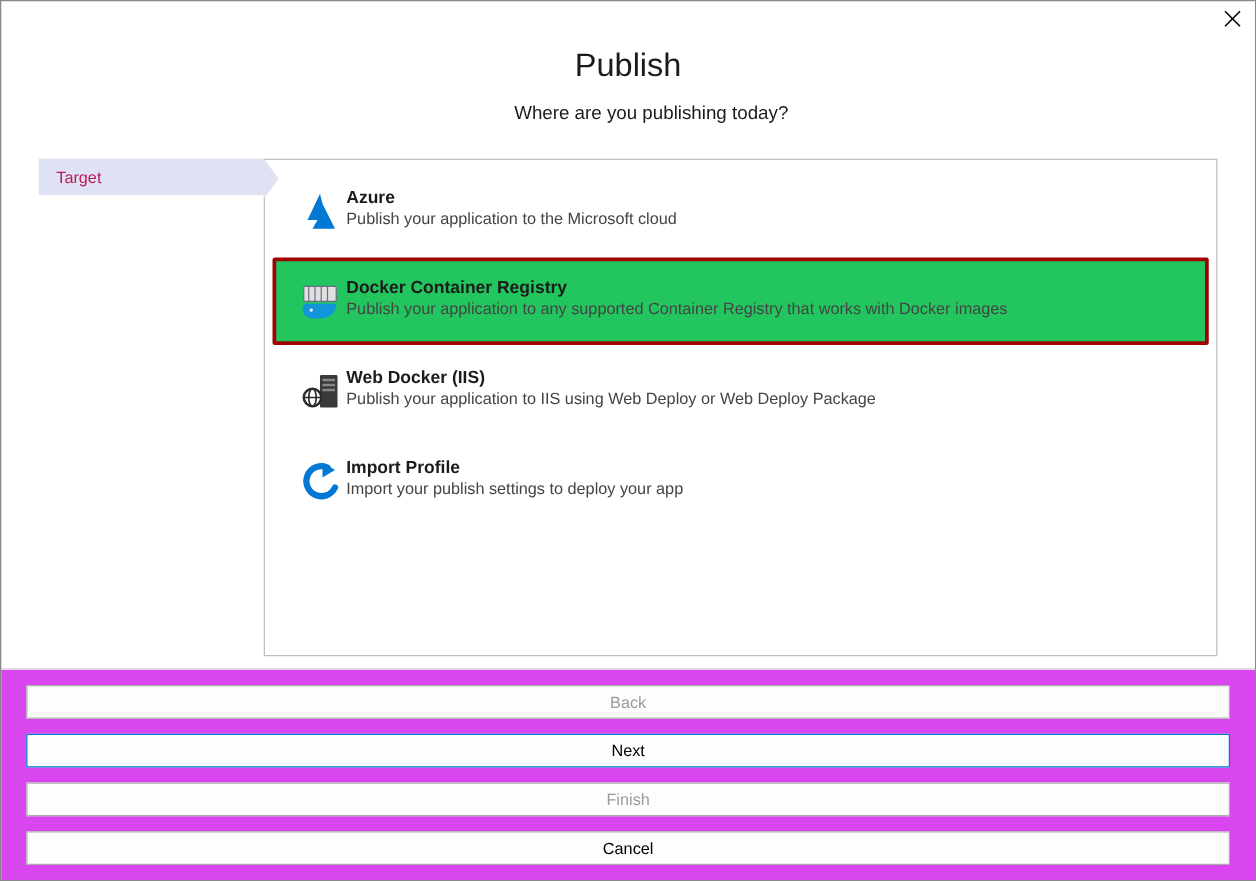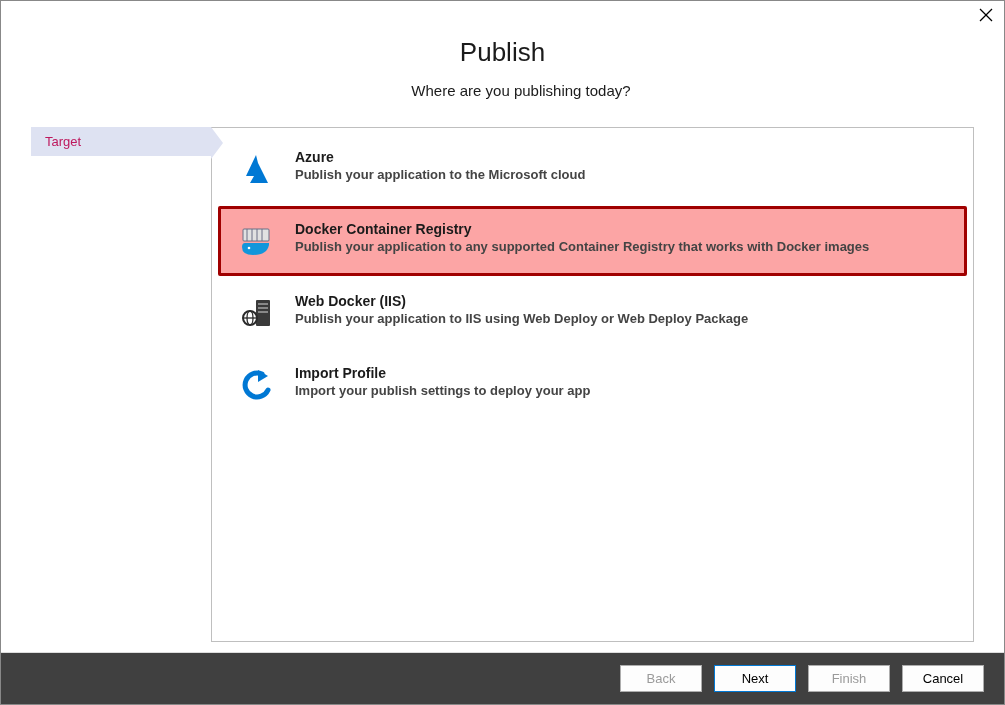--- a/index.html
+++ b/index.html
@@ -16,27 +16,27 @@
     .step-item.active {
       background:#dee2f2;
     }
     .step-item.active::after {
       content:""; position:absolute; right:-12px; top:0; width:0; height:0;
       border-top:16px solid transparent;
       border-bottom:16px solid transparent;
       border-left:12px solid #dee2f2;
     }
     .main { flex:1; border:1px solid #bfbfbf; margin-top:10px; margin-bottom:10px; padding:6px 6px; }
-    .option { display:flex; align-items:flex-start; gap:18px; padding:12px 16px; cursor:pointer; border:3px solid transparent; border-radius:2px; }
+    .option { display:flex; align-items:flex-start; padding:12px 16px; cursor:pointer; border:3px solid transparent; border-radius:2px; }
     .option + .option { margin-top:2px; }
     .option .icon-wrap { width:40px; height:40px; flex:0 0 40px; display:flex; align-items:center; justify-content:center; }
     .option .texts .title { font-size:14px; font-weight:700; color:#1b1b1b; }
-    .option .texts .desc { font-size:13px; color:#444; margin-top:2px;font-weight:bold; }
-    .option.selected { background:#fca5a5; border:3px solid #a00000; }
-    .footer { background:#404040; border-top:1px solid #ddd; padding:12px 20px; display:flex; justify-content:flex-end; gap:12px; }
+    .option .texts .desc { font-size:13px; color:#444; margin-top:2px; }
+    .option.selected { background:#22c55e; border:3px solid #a00000; }
+    .footer { background:#d946ef; border-top:1px solid #ddd; padding:12px 20px; display:flex; justify-content:flex-end; gap:12px;flex-direction:column; }
     .btn { min-width:82px; height:27px; font-size:13px; background:#fdfdfd; border:1px solid #adadad; cursor:pointer; padding:0 12px; }
     .btn:disabled { color:#9a9a9a; cursor:default; }
     .btn.primary { border:1.5px solid #0078d4; }
   </style>
 </head>
 <body>
 
 <div class="window">
 
   <div class="closebar">

